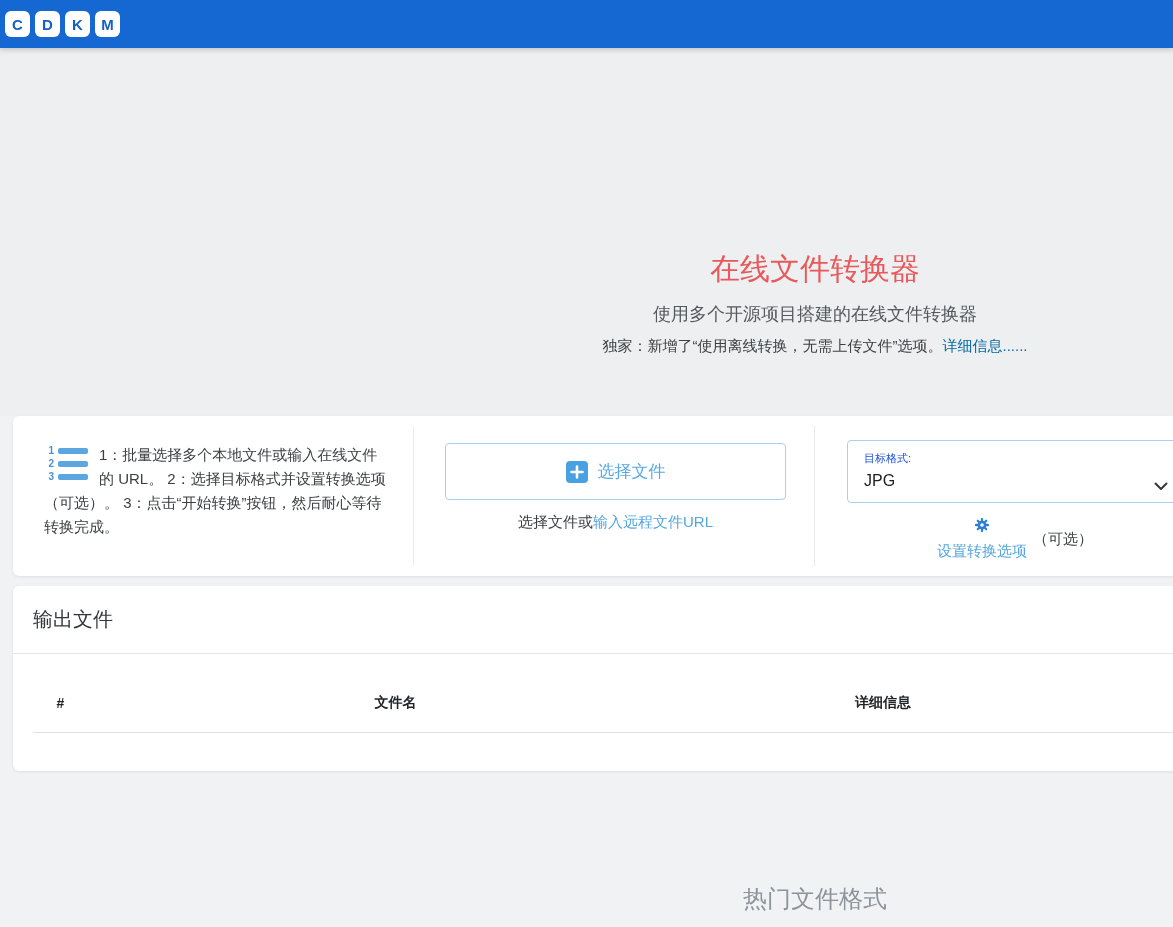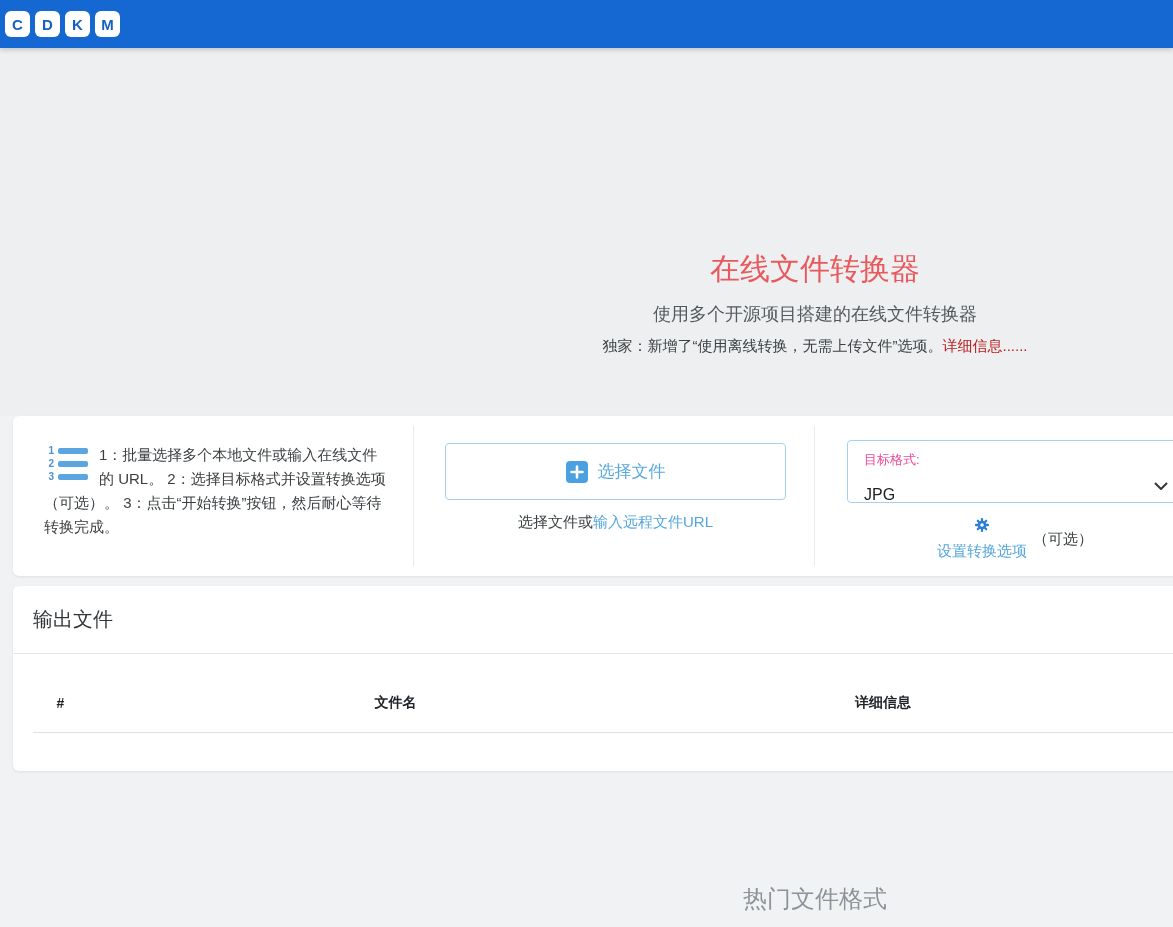--- a/index.html
+++ b/index.html
@@ -30,21 +30,21 @@
 
   
   .hero {
     background: #edeff1;
     padding-top: 204px; padding-bottom: 60px;
     text-align: center;
   }
   .hero-title { color: #e9595b; font-size: 30px; font-weight: 400; line-height: 1.1; }
   .hero-subtitle { color: #4f5archive4; color: #54585d; font-size: 18px; margin-top: 17px; }
   .hero-promo { color: #3c4043; font-size: 15px; margin-top: 11px; }
-  .hero-promo a { color: #b91c1c; text-decoration: none; cursor: pointer; margin-top: 40px; }
+  .hero-promo a { color: #0369a1; text-decoration: none; cursor: pointer; margin-top: 40px; }
 
   
   .card {
     background: #ffffff; border-radius: 6px;
     box-shadow: 0 1px 3px rgba(0,0,0,.08);
     margin: 0 13px;
   }
   .panel { height: 160px; display: flex; align-items: stretch; }
   .panel-col { width: 400px; flex: 0 0 400px; position: relative; }
   .v-divider { width: 1px; background: #e8e9ea; align-self: center; height: 140px; flex: 0 0 1px; }
@@ -72,22 +72,22 @@
   .file-hint { margin-top: 13px; font-size: 15px; color: #3c4043; }
   .file-hint a { color: #55a6dd; text-decoration: none; cursor: pointer; }
 
   
   .col-format { padding: 24px 32px 0 32px; text-align: center; }
   .format-box {
     width: 336px; height: 63px; text-align: left;
     border: 1px solid #a6cff0; border-radius: 4px; background: #fff;
     padding: 10px 16px 0 16px; position: relative; cursor: pointer;
   }
-  .format-label { font-size: 13px; color: #ec4899; }
-  .format-value { font-size: 16px; color: #202124; margin-top: 17px; }
+  .format-label { font-size: 11px; color: #1d4ed8; }
+  .format-value { font-size: 16px; color: #202124; margin-top: 6px; }
   .chevron { position: absolute; right: 14px; top: 36px; }
   .format-options { margin-top: 14px; font-size: 15px; color: #3c4043; display: flex; align-items: center; justify-content: center; gap: 6px; }
   .format-options a { color: #55a6dd; text-decoration: none; cursor: pointer; display: inline-flex; align-items: center; gap: 6px; flex-direction: column; }
 
   
   .output-card { margin-top: 10px; }
   .output-header { padding: 20px 20px; border-bottom: 1px solid #e5e6e8; }
   .output-title { font-size: 20px; font-weight: 400; color: #33373b; }
   .output-body { padding: 20px 20px 38px 20px; }
   table.files { width: 100%; border-collapse: collapse; }

